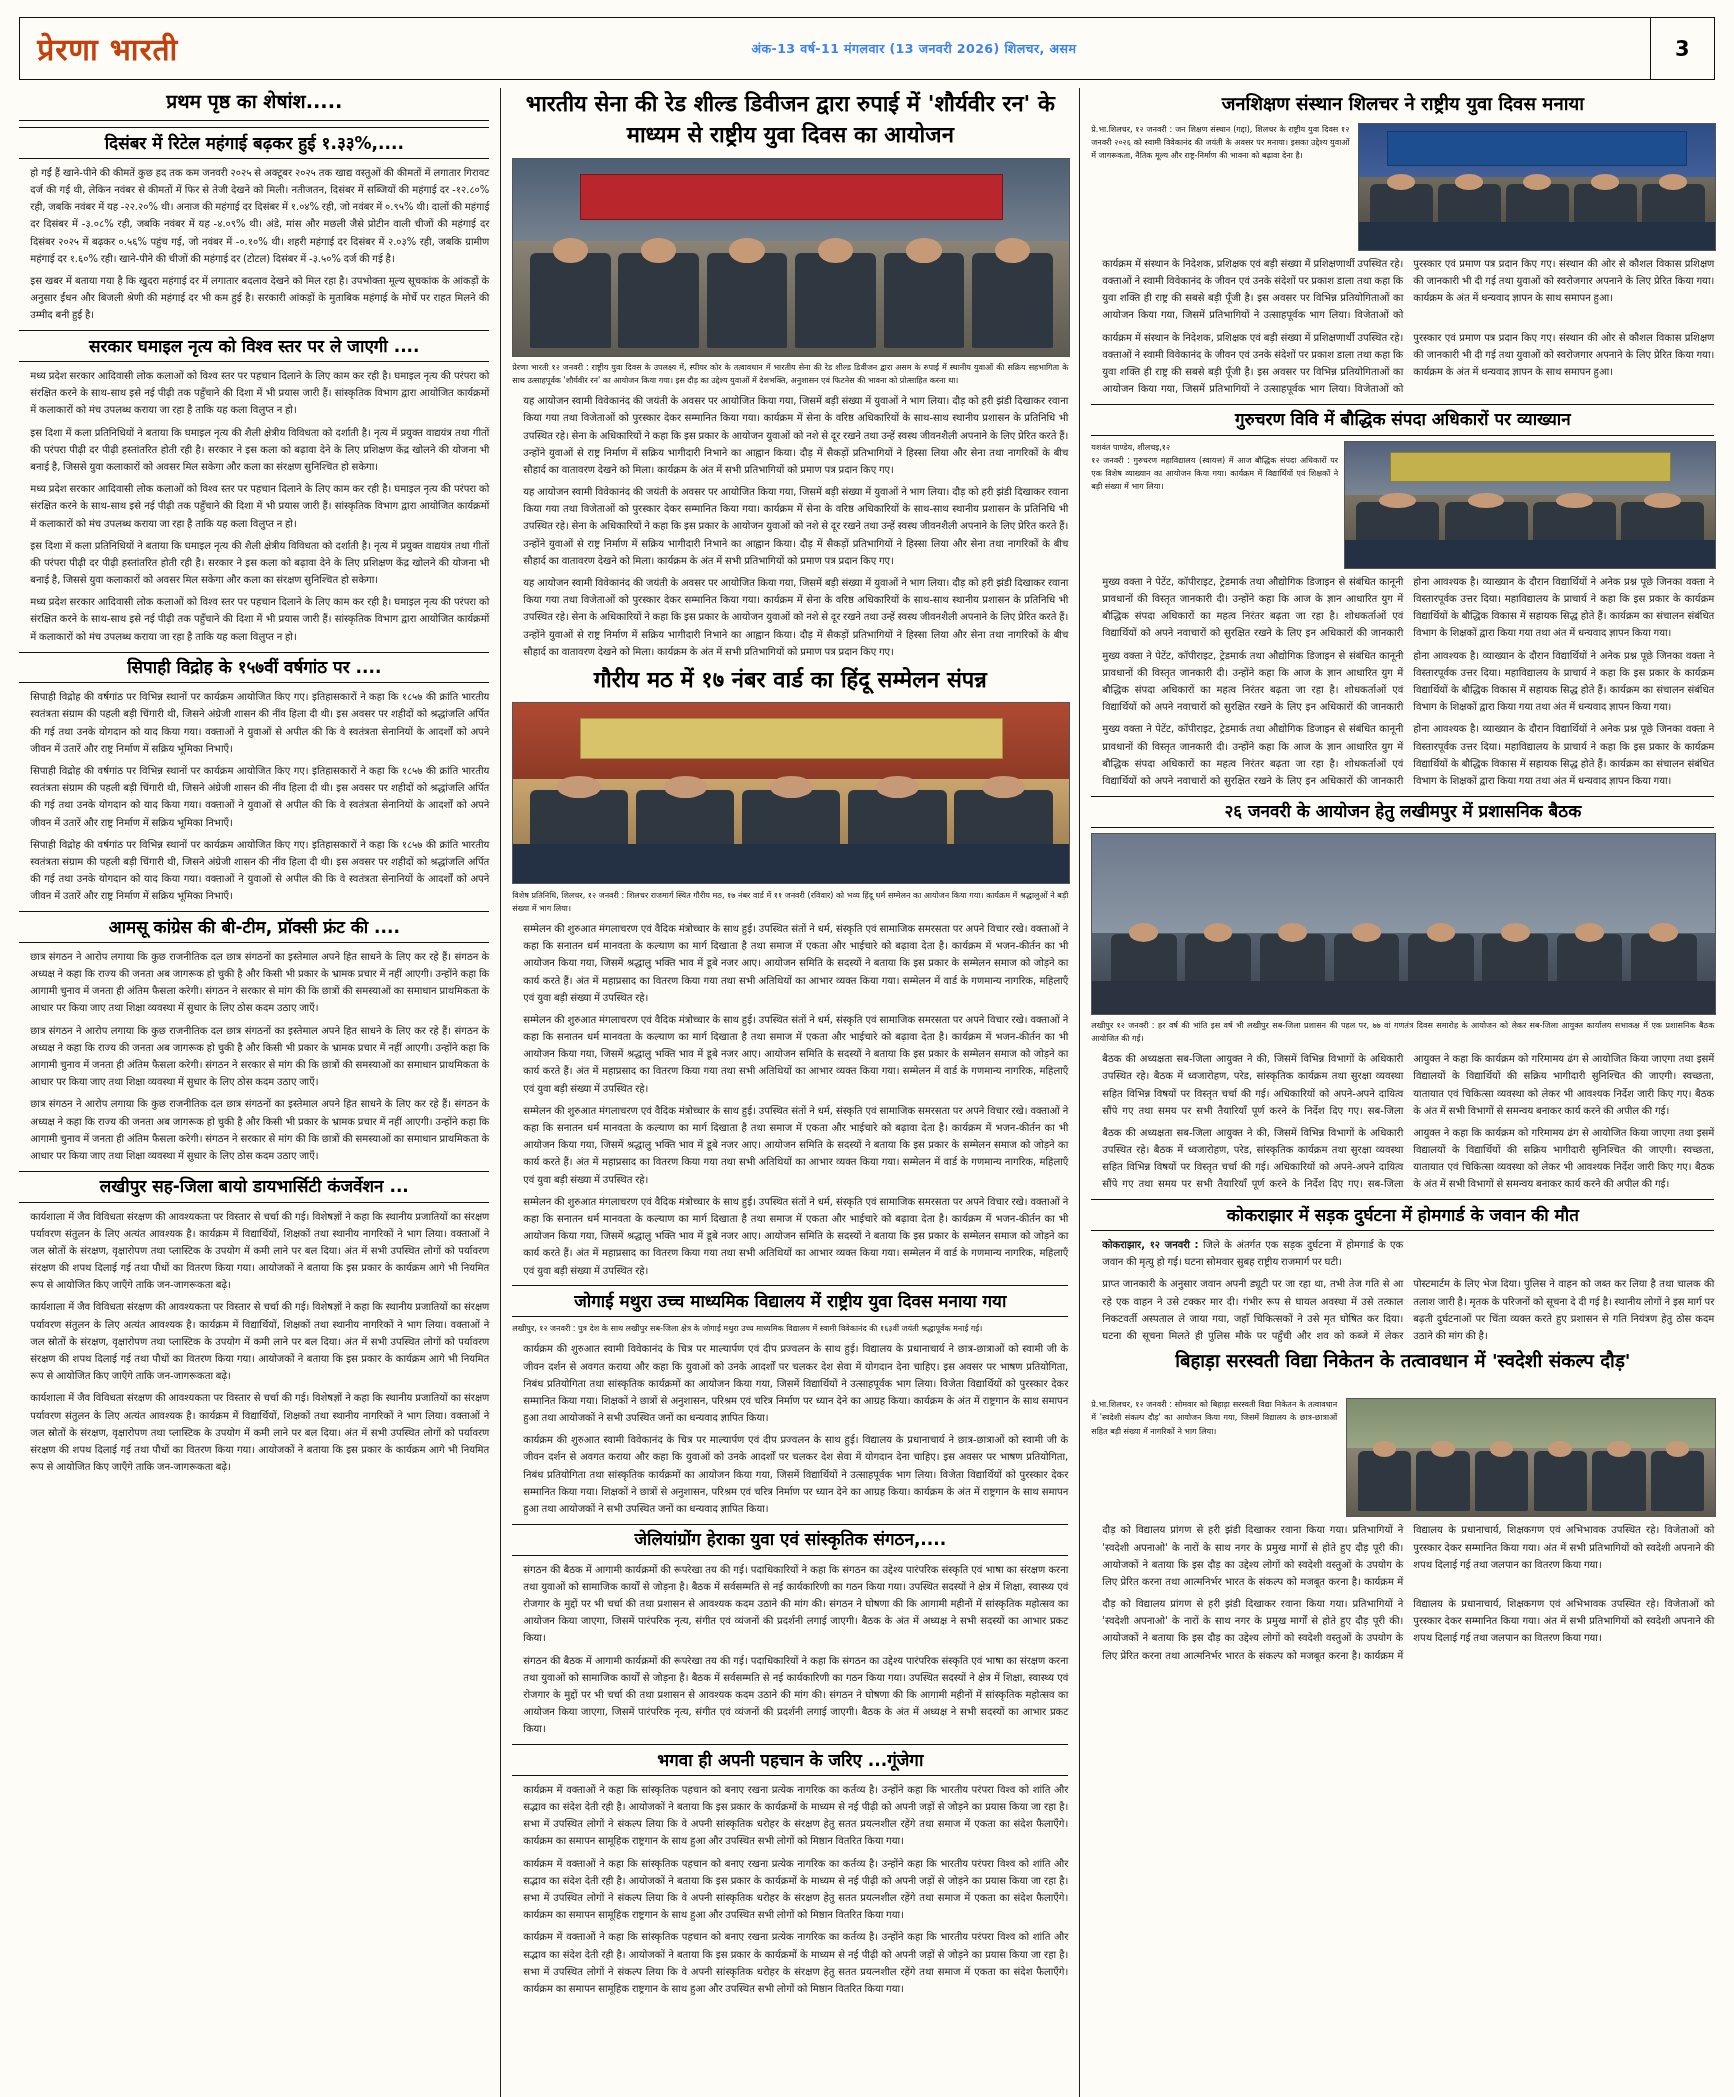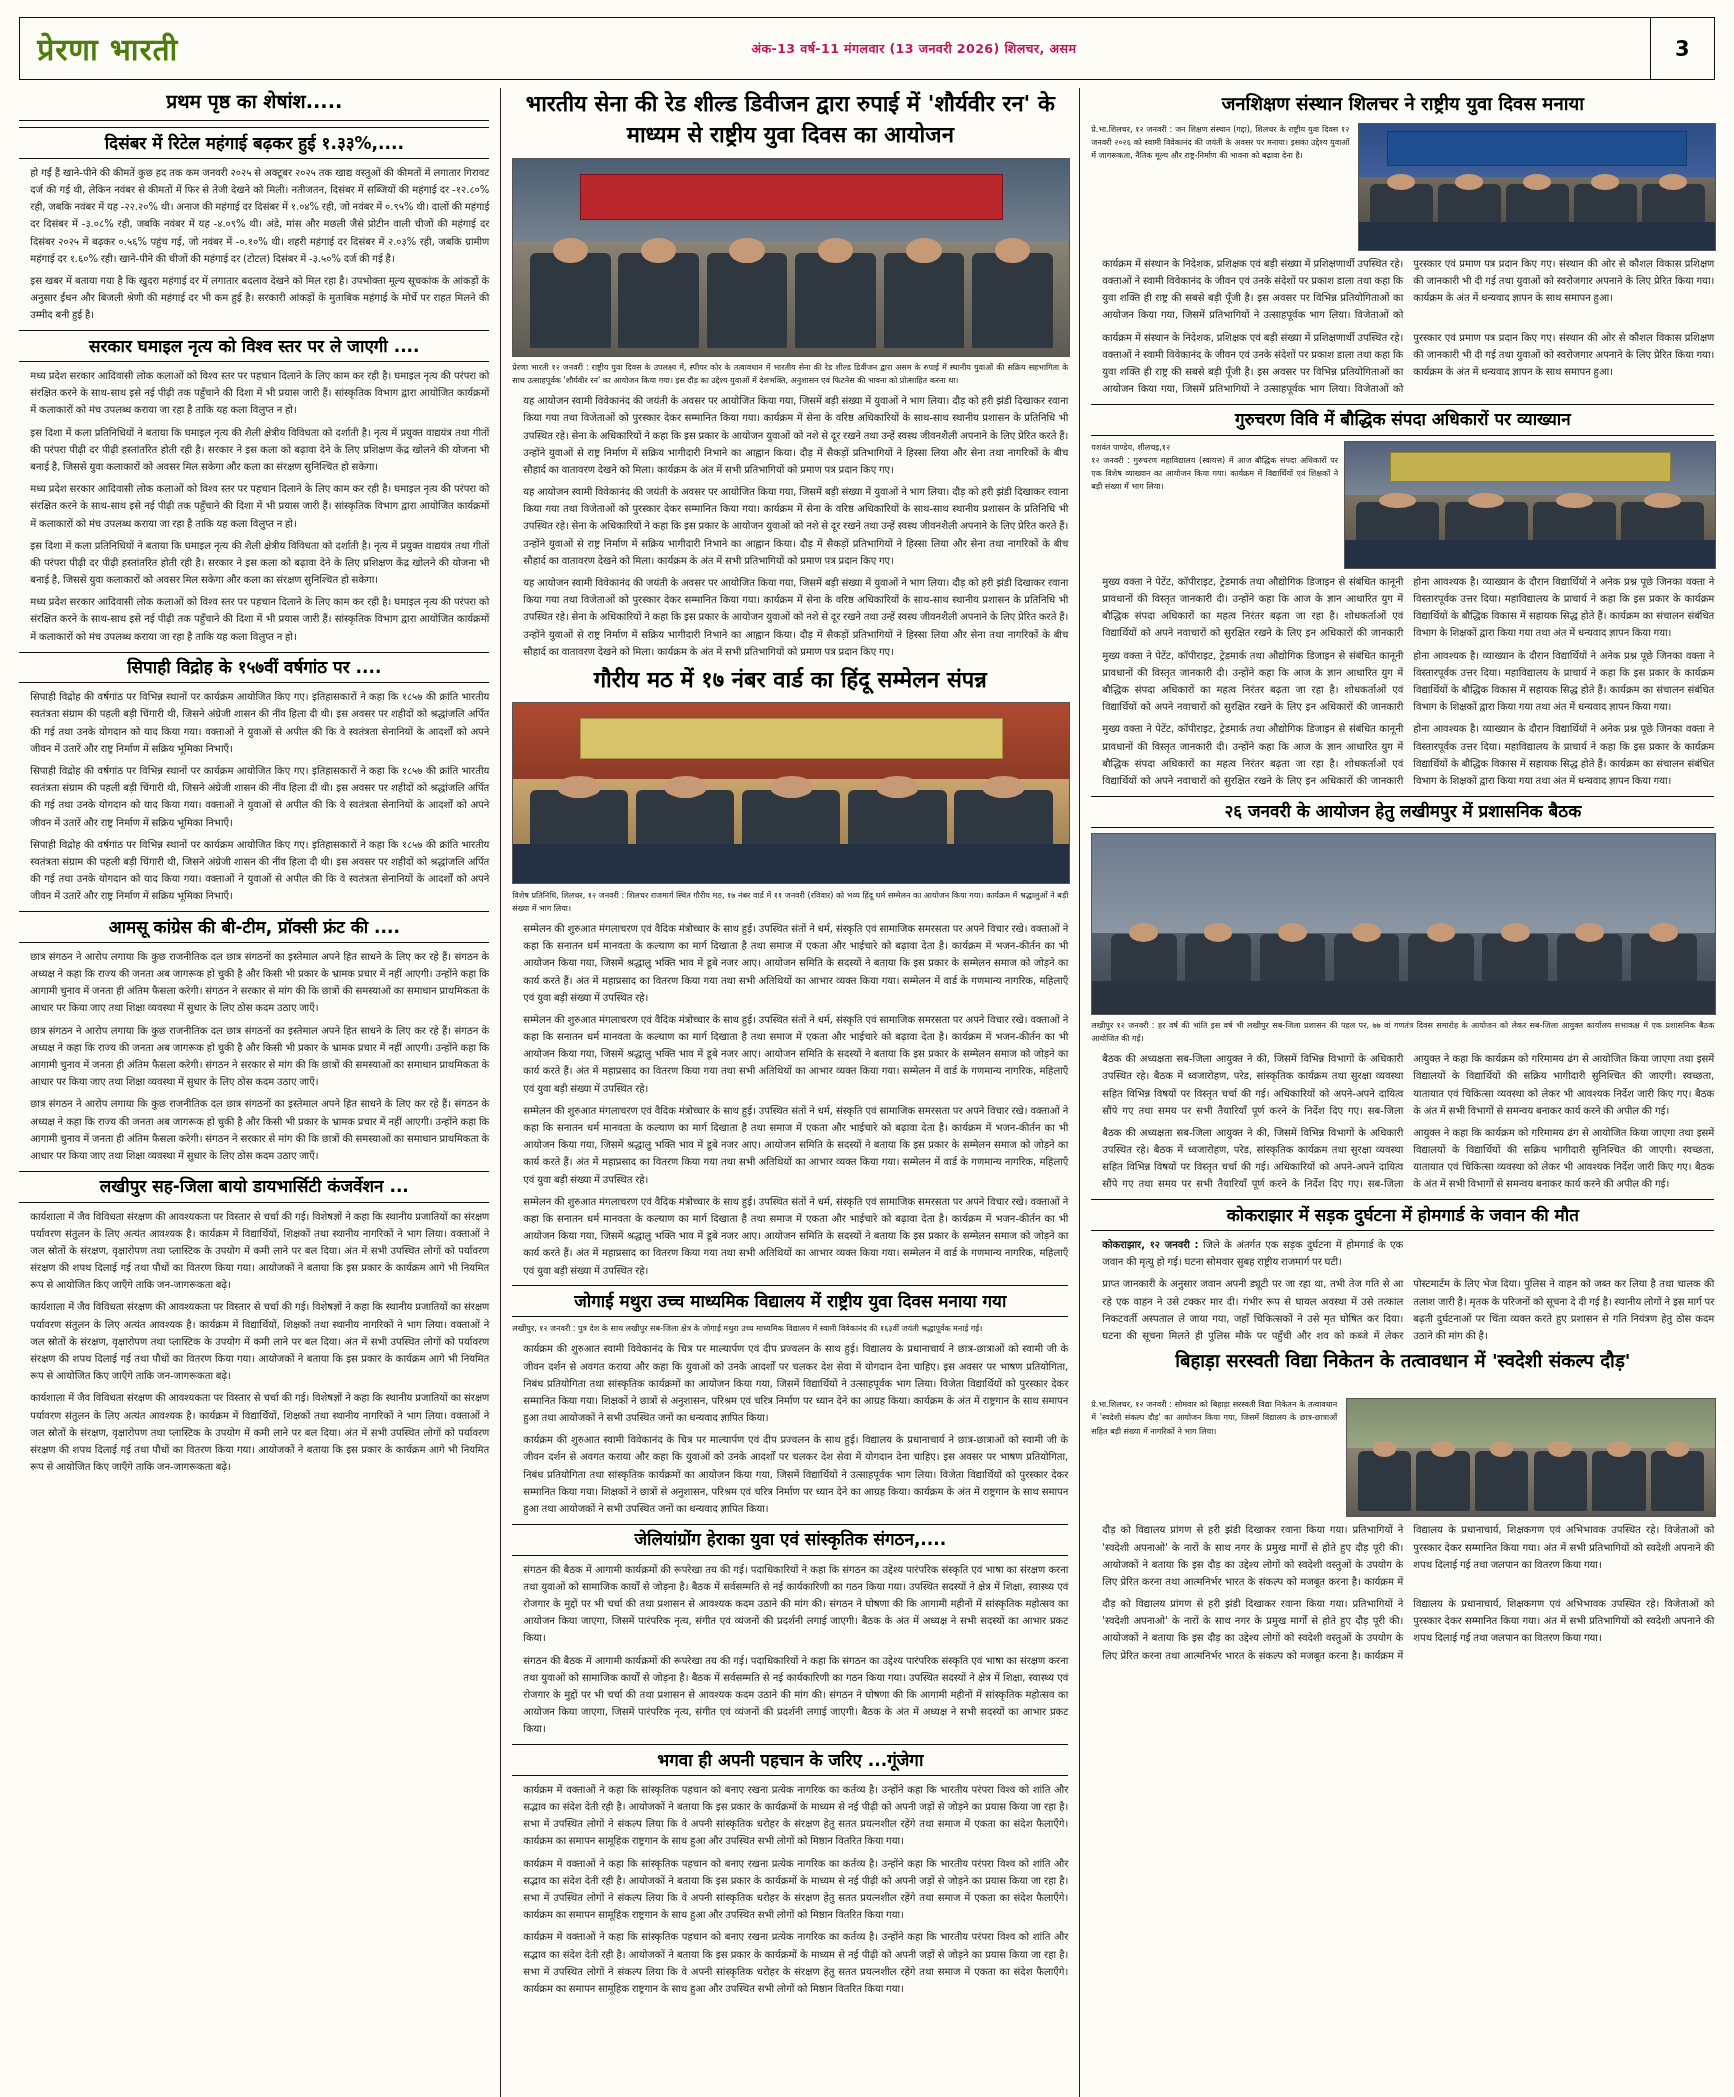--- a/index.html
+++ b/index.html
@@ -22,28 +22,28 @@
     position:relative;
     box-sizing:border-box;
   }
   .masthead-logo {
     font-family:"DejaVu Sans", sans-serif;
     font-weight:bold;
     font-size:30px;
     letter-spacing:0.8px;
     padding-left:17px;
     flex:0 0 auto;
-    color:#4d7c0f;
+    color:#c2410c;
   }
   .masthead-mid {
     flex:1 1 auto;
     text-align:center;
     font-size:12.6px;
     font-weight:bold;
-    color:#be185d;
+    color:#3b82f6;
     letter-spacing:0.4px;
   }
   .masthead-page {
     flex:0 0 auto;
     width:63px;
     height:100%;
     border-left:1.7px solid #111;
     display:flex; align-items:center; justify-content:center;
     font-size:21px; font-weight:bold;
   }

